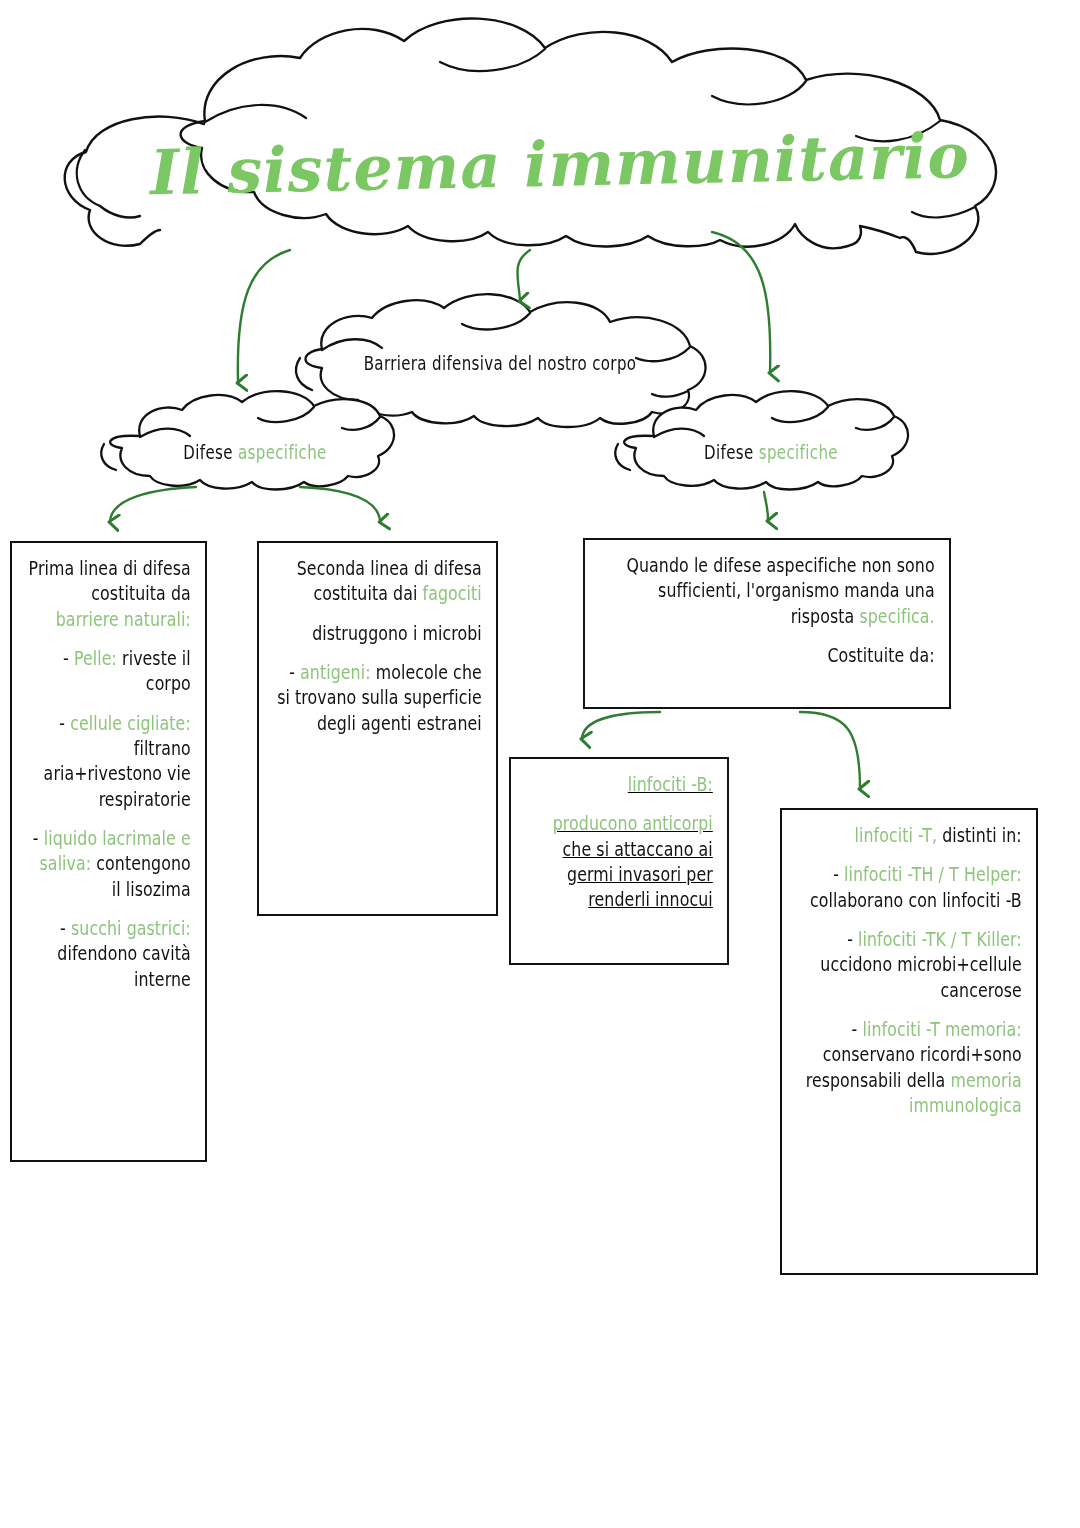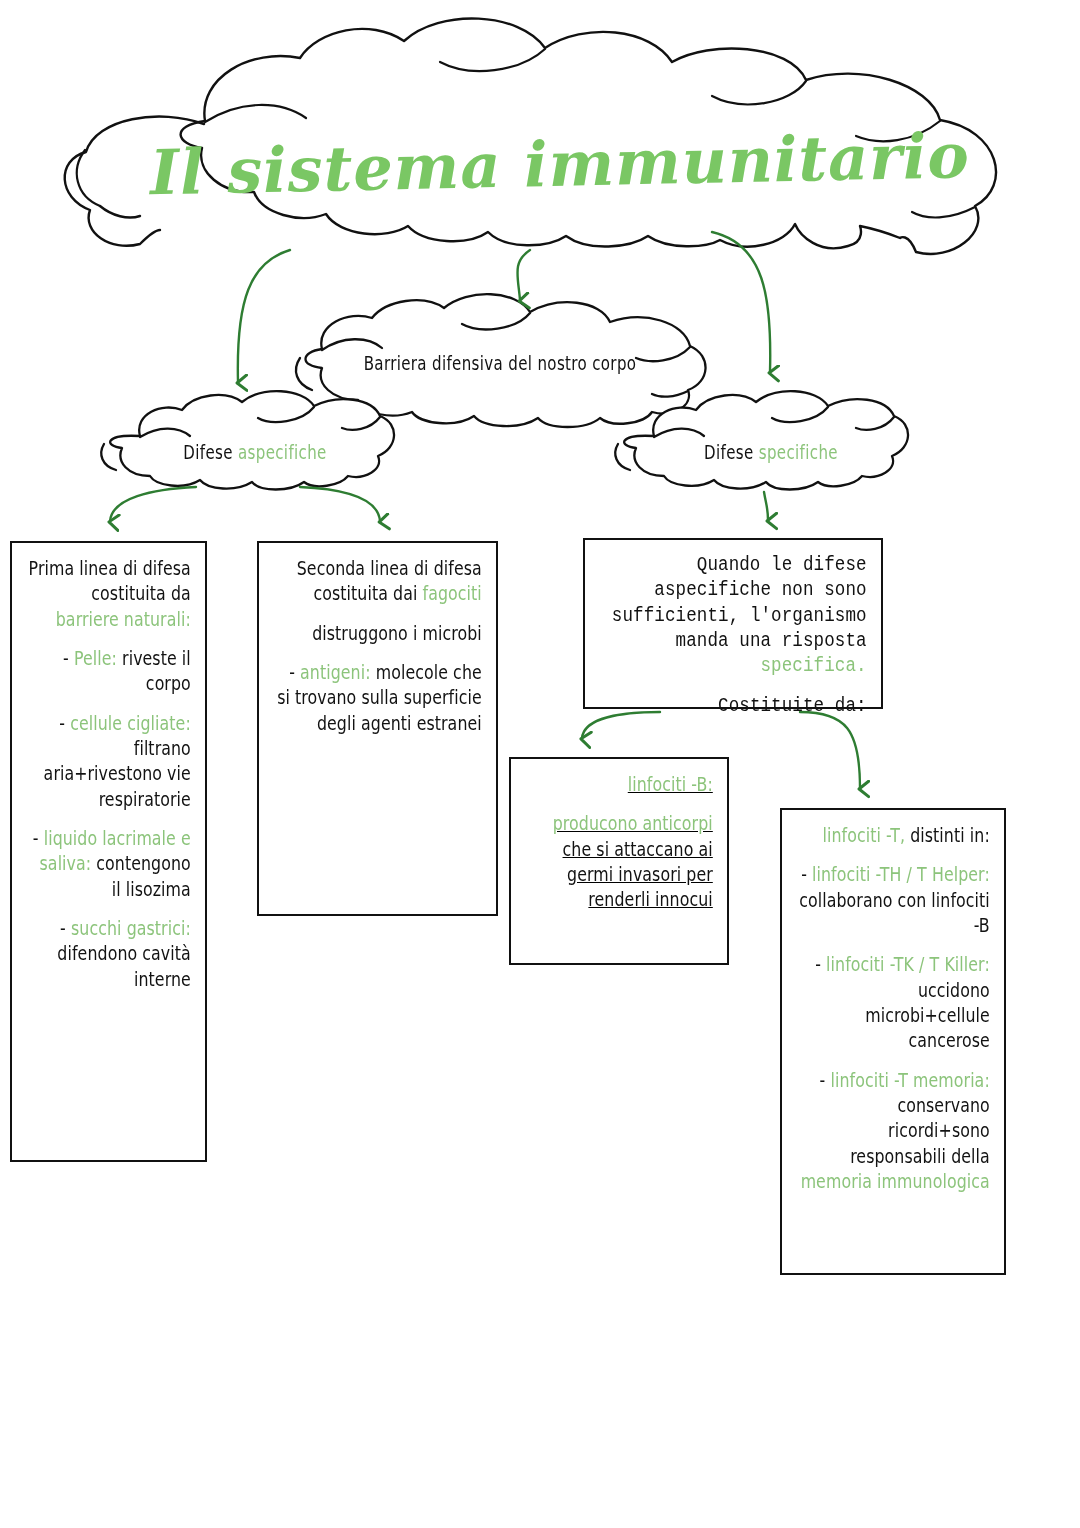--- a/index.html
+++ b/index.html
@@ -93,23 +93,23 @@
     letter-spacing: 0.1px;
     transform: scaleX(0.9);
     transform-origin: left top;
     width: 111%;
   }
   .note-box p:last-child { margin-bottom: 0; }
   .note-box .grn { color: #8cc47b; }
 
   #box-prima   { left: 10px;  top: 541px;  width: 197px;  height: 621px; }
   #box-seconda { left: 257px; top: 541px;  width: 241px;  height: 375px; }
-  #box-quando  { left: 583px; top: 538px;  width: 300px;  height: 171px; font-family: Liberation Mono, monospace; }
+  #box-quando  { left: 583px; top: 538px;  width: 368px;  height: 171px; }
   #box-linf-b  { left: 509px; top: 757px;  width: 220px;  height: 208px; text-decoration: underline; }
-  #box-linf-t  { left: 780px; top: 808px;  width: 226px;  height: 467px; }
+  #box-linf-t  { left: 780px; top: 808px;  width: 258px;  height: 467px; }
 
   #box-quando p { font-size: 19.5px; }
 </style>
 </head>
 <body>
 
 <div id="canvas">
 
   <svg class="svg-layer" viewBox="0 0 1080 1528">
     <defs>

